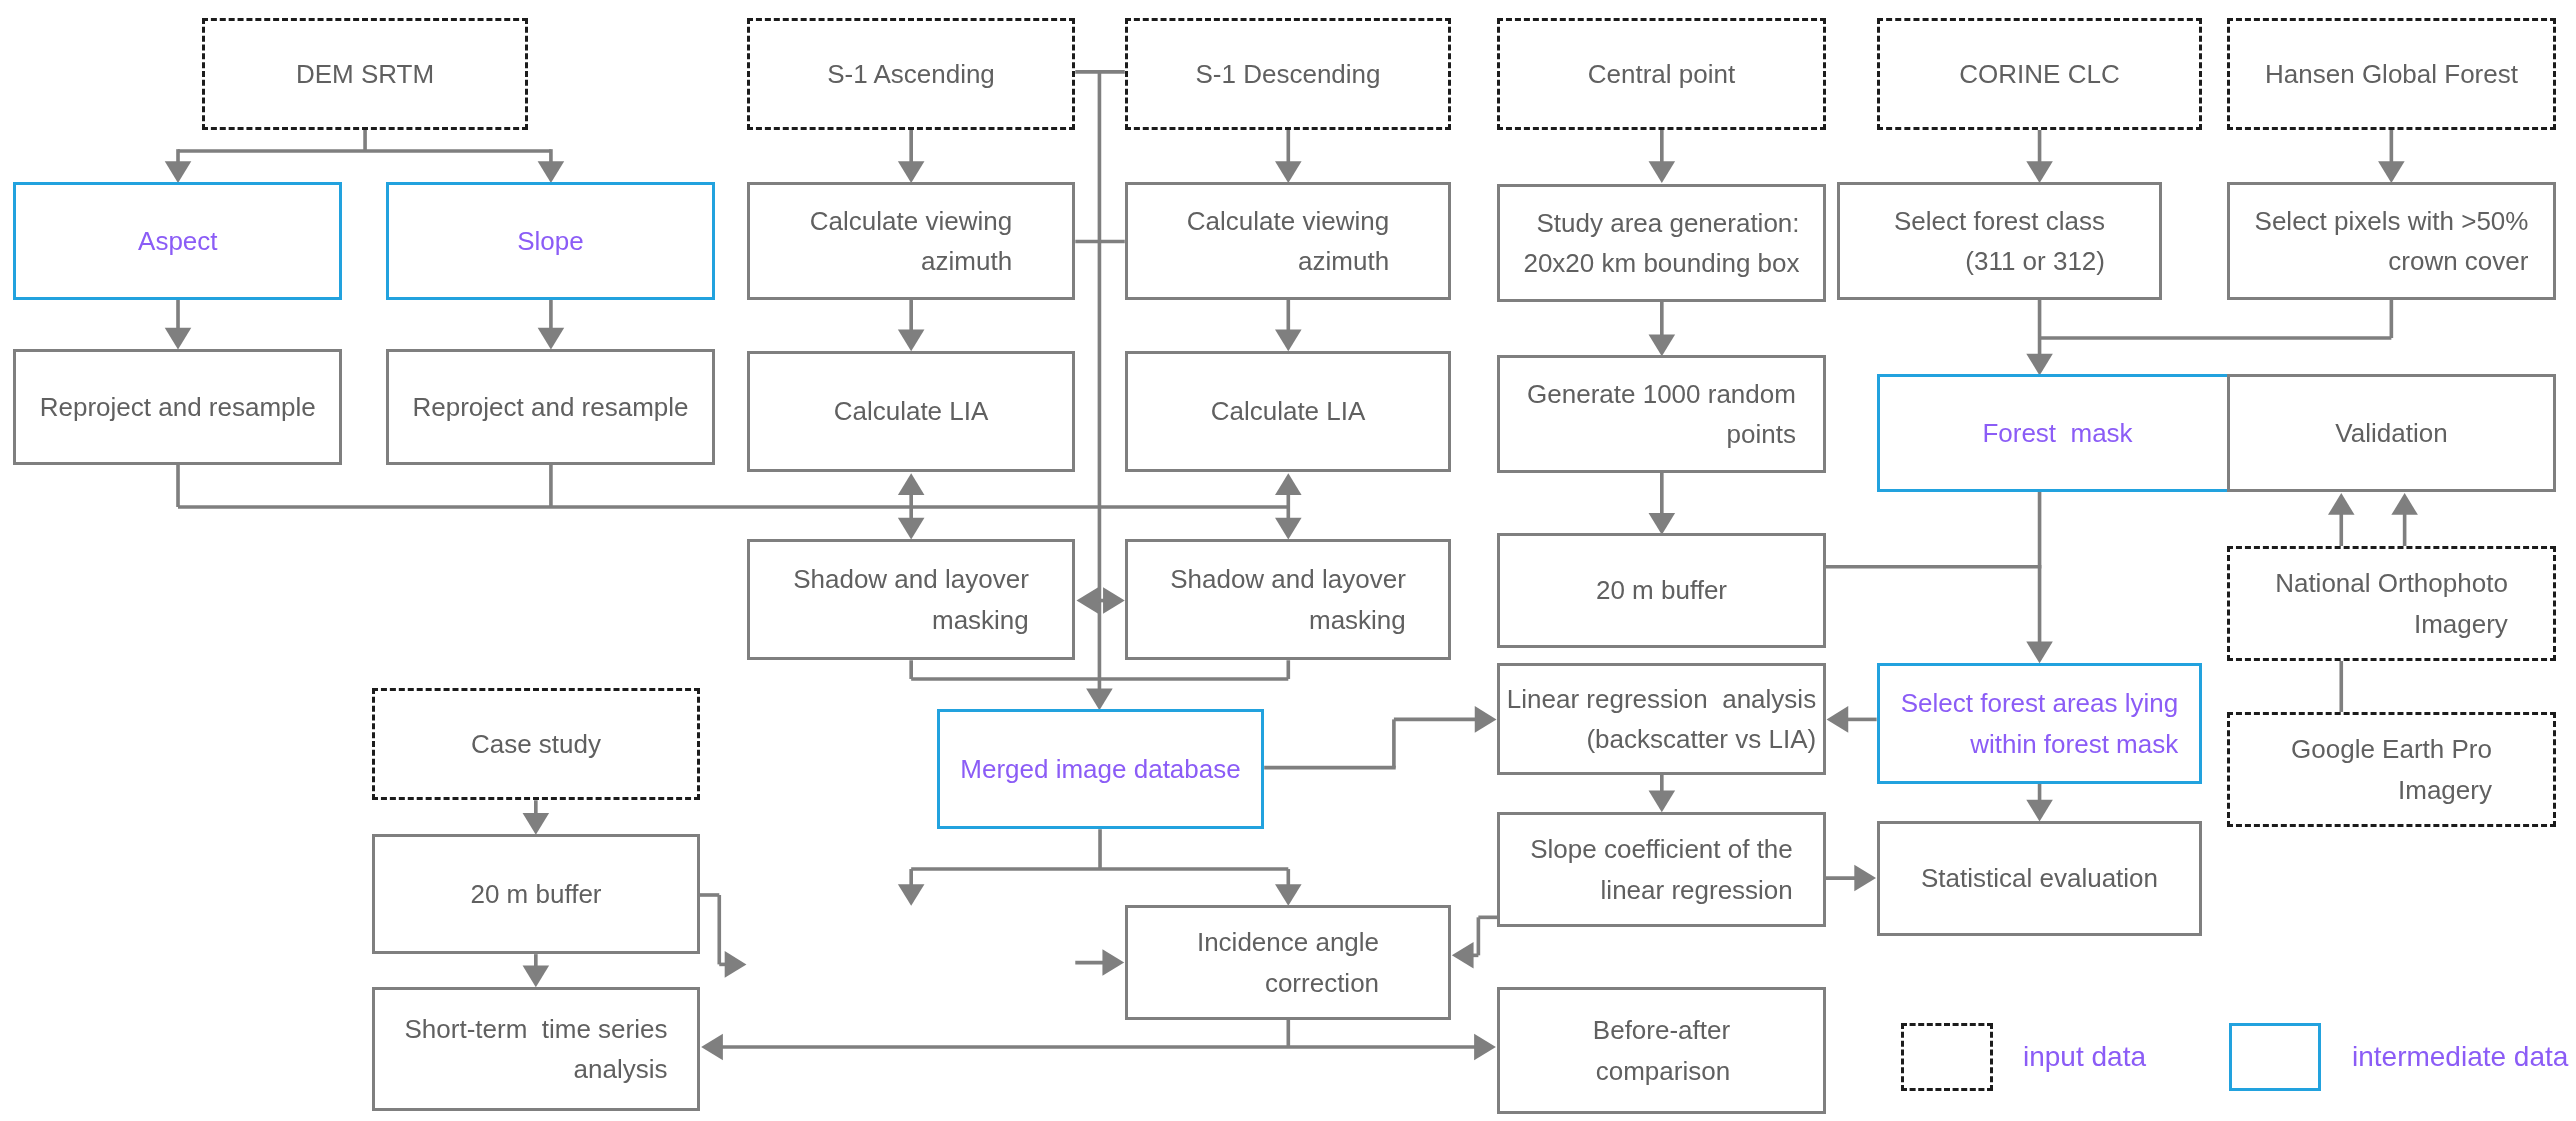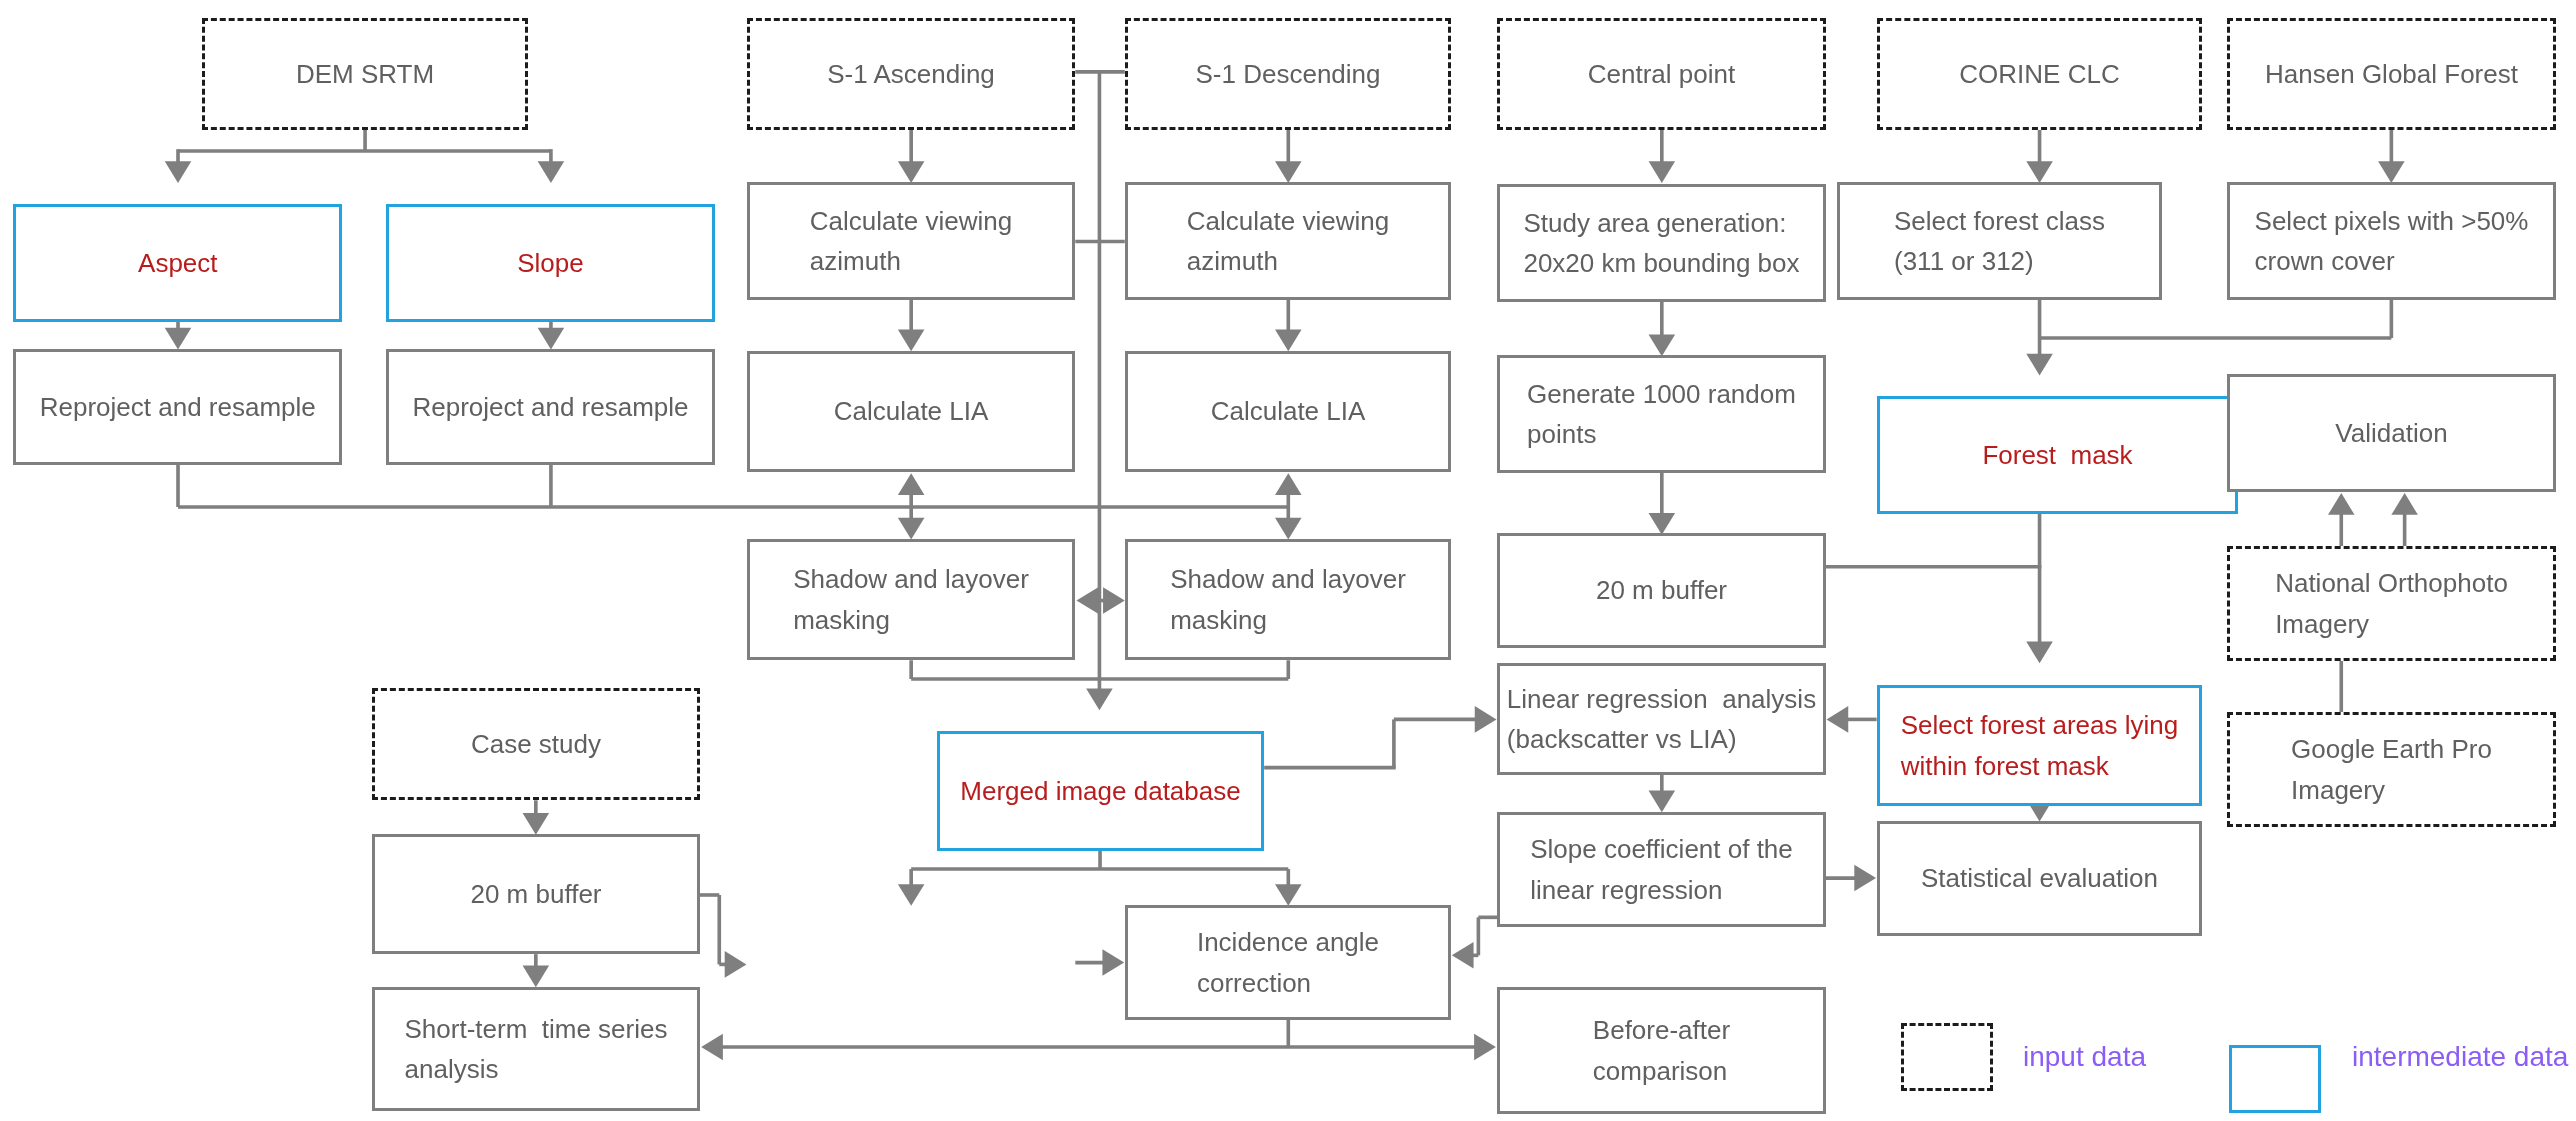--- a/index.html
+++ b/index.html
@@ -1,25 +1,25 @@
 <!DOCTYPE html>
 <html style="font-size:9.7px"><head>
 <meta charset="utf-8">
 <style>
   html,body{margin:0;padding:0;background:#ffffff;}
   body{width:2576px;height:1122px;position:relative;overflow:hidden;
        font-family:"Liberation Sans","DejaVu Sans",sans-serif;}
   #canvas{position:absolute;left:0;top:0;width:2576px;height:1122px;}
   svg.wires{position:absolute;left:0;top:0;z-index:0;}
   .box{position:absolute;box-sizing:border-box;background:#ffffff;z-index:1;
-       display:flex;align-items:center;justify-content:center;text-align:left;
+       display:flex;align-items:center;justify-content:center;text-align:right;
        white-space:pre;font-size:26px;line-height:1.55;color:#606060;padding:0 4.8px;}
   .process{border:3.6px solid #7f7f7f;}
   .input{border:3.6px dashed #1c1c1c;}
-  .intermediate{border:3.6px solid #22a2de;color:#b91c1c;margin-top:22px;}
+  .intermediate{border:3.6px solid #22a2de;color:#8b5cf6;}
   .legend-label{position:absolute;z-index:1;font-size:28px;color:#8b5cf6;
        display:flex;align-items:center;white-space:pre;}
 </style>
 </head>
 <body>
 
 <div id="canvas">
 
 <svg class="wires" width="2576" height="1122" viewBox="0 0 4269 1859">
   <g stroke="#7f7f7f" stroke-width="6" fill="none">

